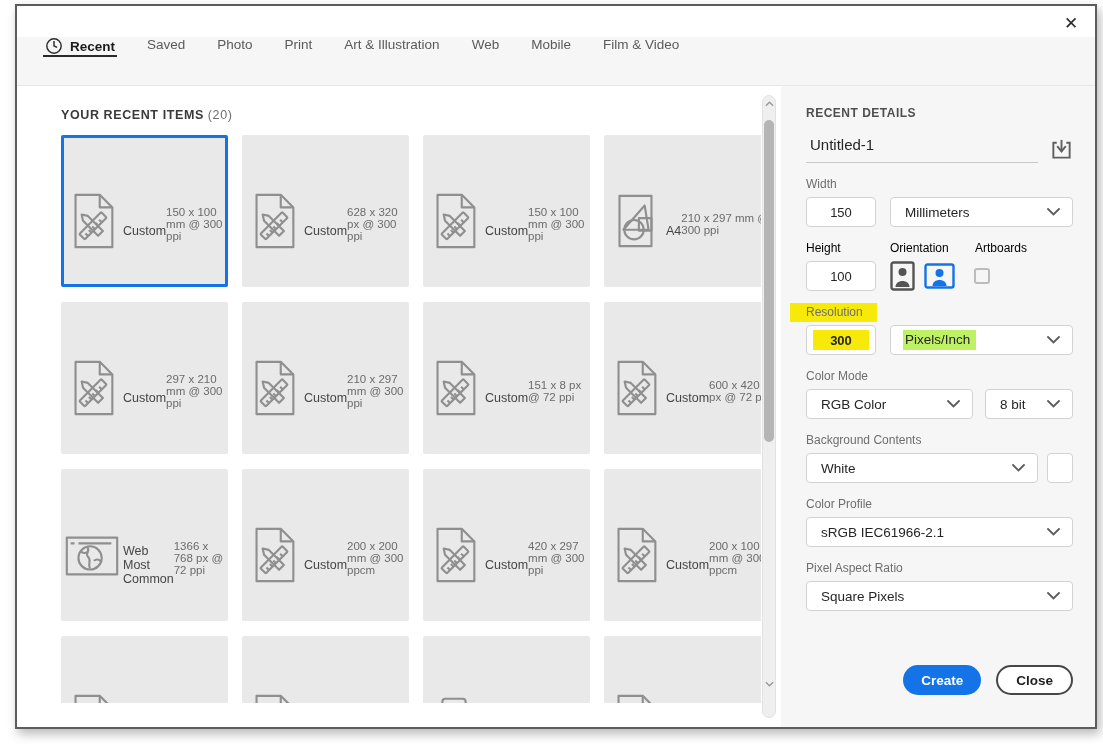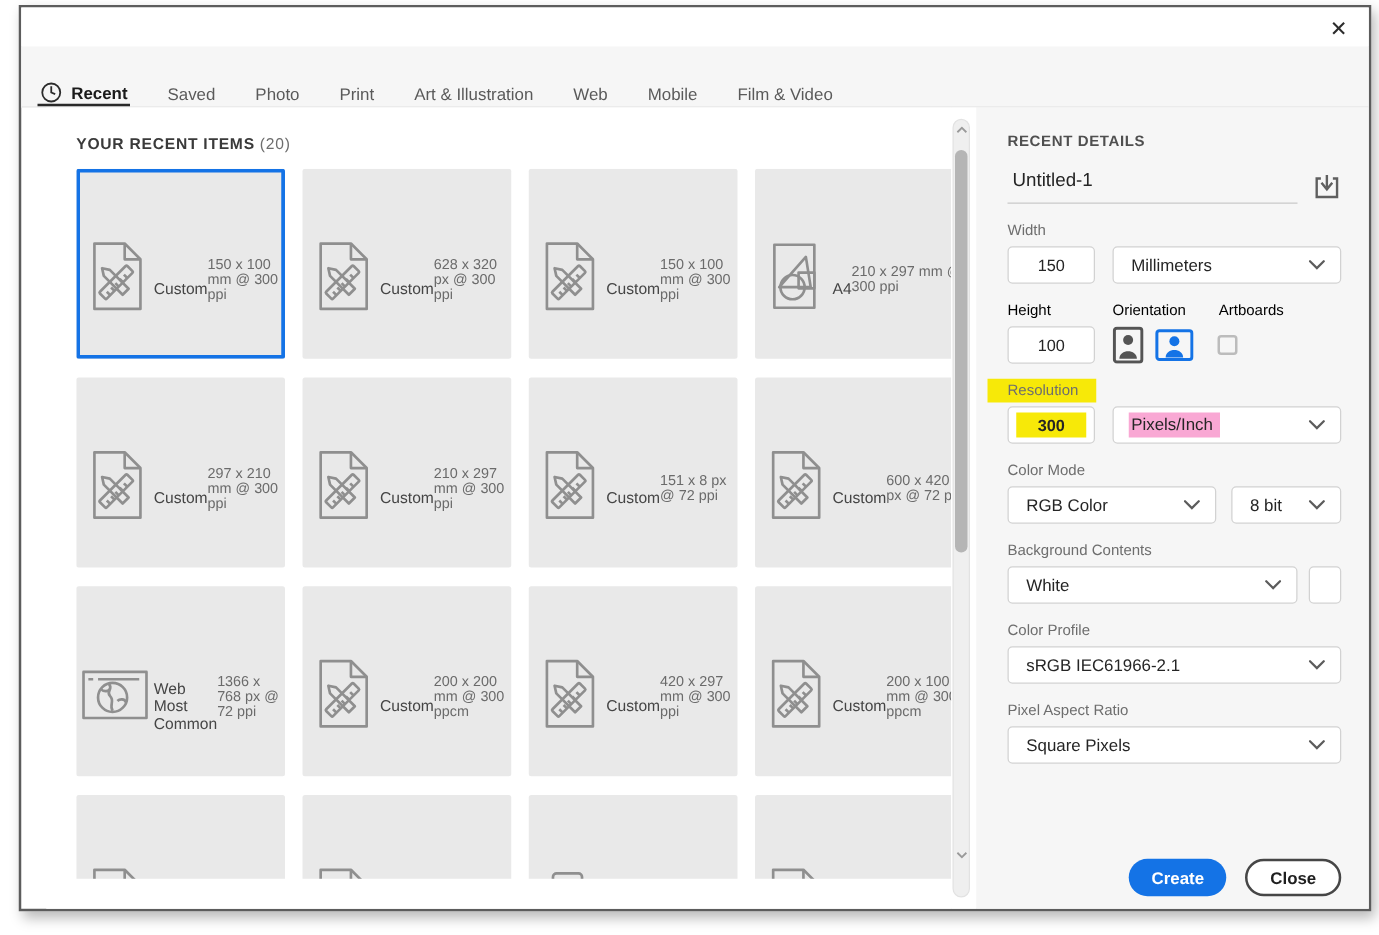--- a/index.html
+++ b/index.html
@@ -7,21 +7,21 @@
 
   .dialog { position:absolute; left:15px; top:4px; width:1082px; height:725px;
             background:#ffffff; border:2px solid #5c5c5c; box-shadow:3px 5px 10px rgba(0,0,0,.28); display:flex; flex-direction:column; }
 
   
   .titlebar { height:31px; background:#ffffff; position:relative; flex:0 0 auto; }
   .close-x { position:absolute; right:13px; top:6px; width:22px; height:22px; display:flex; align-items:center; justify-content:center;
              font-size:17px; color:#2c2c2c; cursor:pointer; }
 
   
-  .tabbar { height:49px; background:#f6f6f6; border-bottom:1px solid #e7e7e7; display:flex; align-items:flex-end; padding-left:13px; flex:0 0 auto; }
+  .tabbar { height:49px; background:#f6f6f6; border-bottom:1px solid #e7e7e7; display:flex; align-items:flex-start; padding-left:26px; flex:0 0 auto; }
   .tab { display:flex; align-items:center; gap:7px; padding:0 2px; margin-right:28px; font-size:13.5px; color:#5a5a5a; cursor:pointer;
          border-bottom:2px solid transparent; }
   .tab.active { color:#1b1b1b; border-bottom-color:#2a2a2a; font-weight:bold; }
   .tab .clock { display:flex; }
 
   
   .bodyrow { flex:1 1 auto; display:flex; min-height:0;padding-left:20px; }
   .main { flex:1 1 auto; background:#ffffff; padding:22px 0 0 24px; min-width:0; }
   .section-heading { font-size:12.5px; letter-spacing:.6px; color:#3a3a3a; font-weight:bold; }
   .section-heading .count { color:#6e6e6e; font-weight:normal; margin-left:4px; }
@@ -52,32 +52,32 @@
   .lbl { font-size:12px; color:#6e6e6e; margin-top:14px; margin-bottom:6px; }
   .lblrow { display:flex; margin-top:14px; margin-bottom:6px; }
   .ctrlrow { display:flex; align-items:center; }
   .num-input { width:70px; height:30px; background:#fff; border:1px solid #d2d2d2; border-radius:4px; text-align:center;
                font-size:13px; color:#252525; font-family:inherit; outline:none; }
   .num-input.hl-input { background-image:linear-gradient(#f7e908,#f7e908); background-repeat:no-repeat;
                         background-size:56px 20px; background-position:6px 4px;font-weight:bold; }
   .dd { height:30px; background:#fff; border:1px solid #d2d2d2; border-radius:4px; display:flex; align-items:center;
         justify-content:space-between; padding:0 12px 0 14px; font-size:13.5px; color:#252525; cursor:pointer; }
   .dd-unit { flex:1 1 auto; margin-left:14px; }
-  .hl { background:#f9a8d4; padding:2px 6px 3px 2px; margin-left:-2px; }
+  .hl { background:#bef264; padding:2px 6px 3px 2px; margin-left:-2px; }
   .lbl-hl { background:#f7e908; padding:2px 14px 3px 16px; margin-left:-16px; }
 
   .orient-group { display:flex; align-items:center; margin-left:14px; gap:9px; }
   .orient { display:flex; cursor:pointer; }
   .checkbox { width:16px; height:16px; border:2px solid #bcbcbc; border-radius:3px; margin-left:19px; cursor:pointer; background:transparent; }
 
   .adv-row { display:flex; align-items:center; gap:8px; margin-top:17px; color:#4b4b4b; font-size:12.5px; cursor:pointer; }
 
   .swatch { width:26px; height:30px; background:#ffffff; border:1px solid #d2d2d2; border-radius:4px; margin-left:9px; flex:0 0 auto; cursor:pointer; }
 
-  .btnrow { position:absolute; right:22px; bottom:10px; display:flex; gap:15px; }
+  .btnrow { position:absolute; right:22px; bottom:32px; display:flex; gap:15px; }
   .btn { height:30px; border-radius:16px; font-size:13.5px; font-weight:bold; display:flex; align-items:center; justify-content:center;
          padding:0 18px; cursor:pointer; font-family:inherit; }
   .btn-create { background:#1473e6; color:#ffffff; border:none; }
   .btn-close { background:#ffffff; color:#1f1f1f; border:2px solid #464646; }
 
   svg { display:block; }
 </style>
 </head>
 <body>
 

